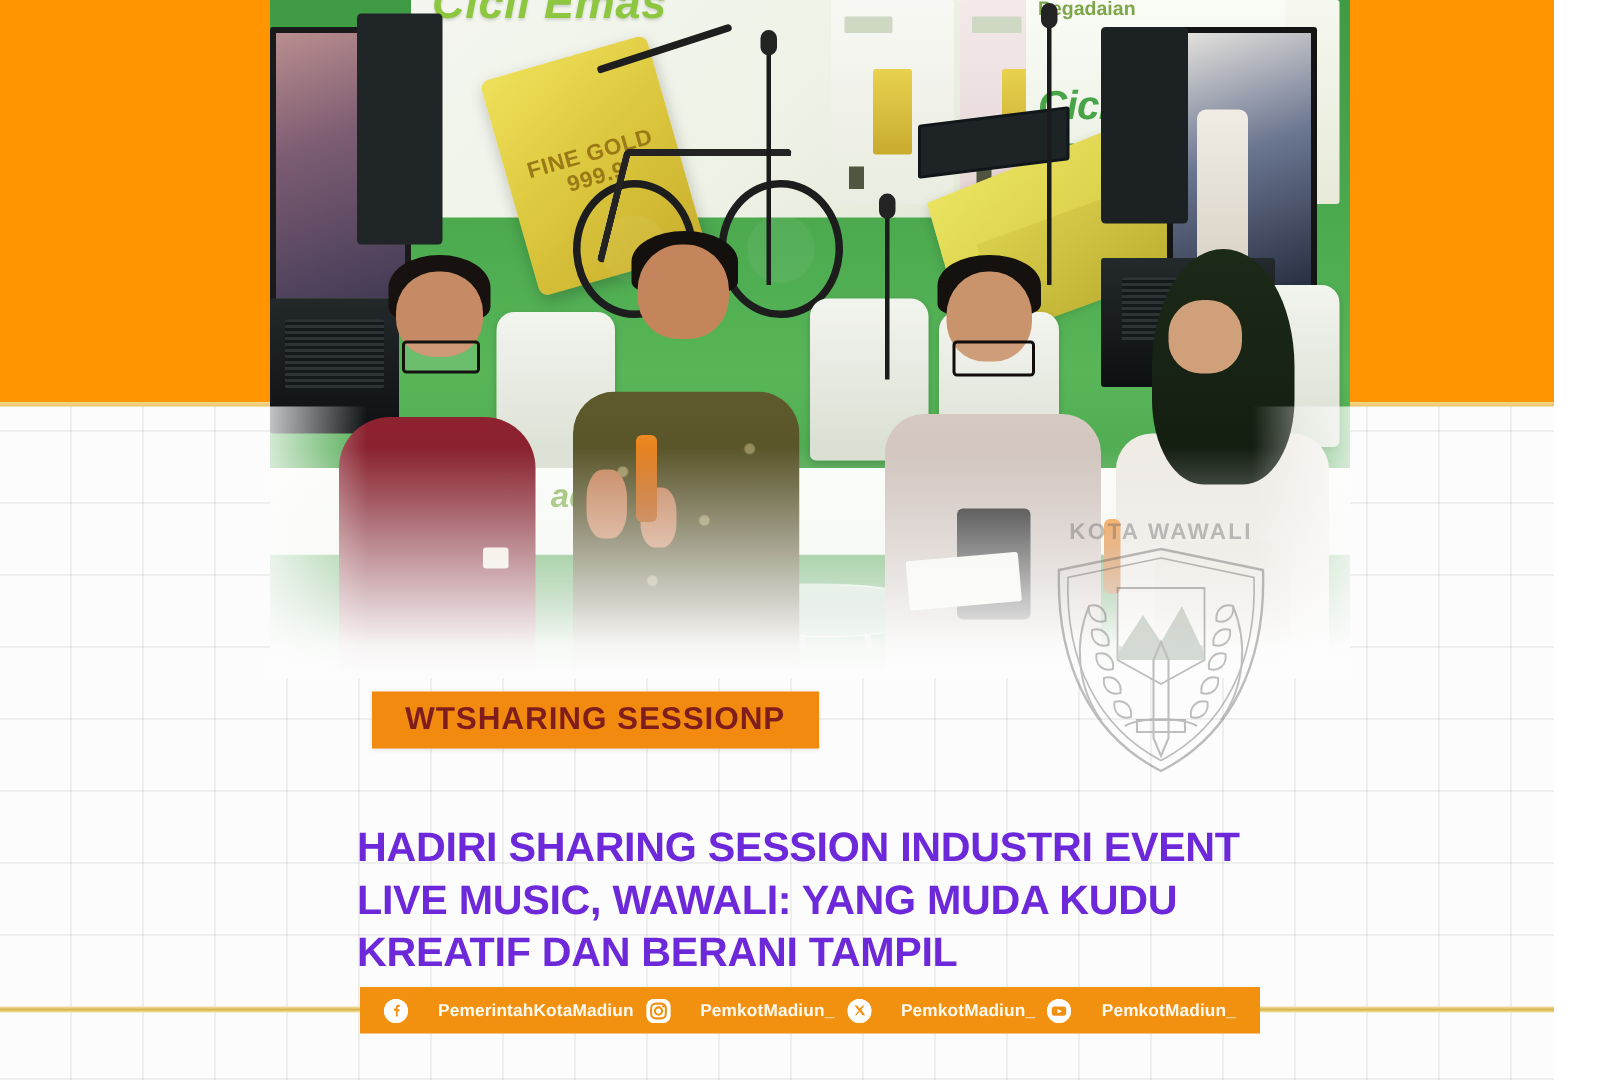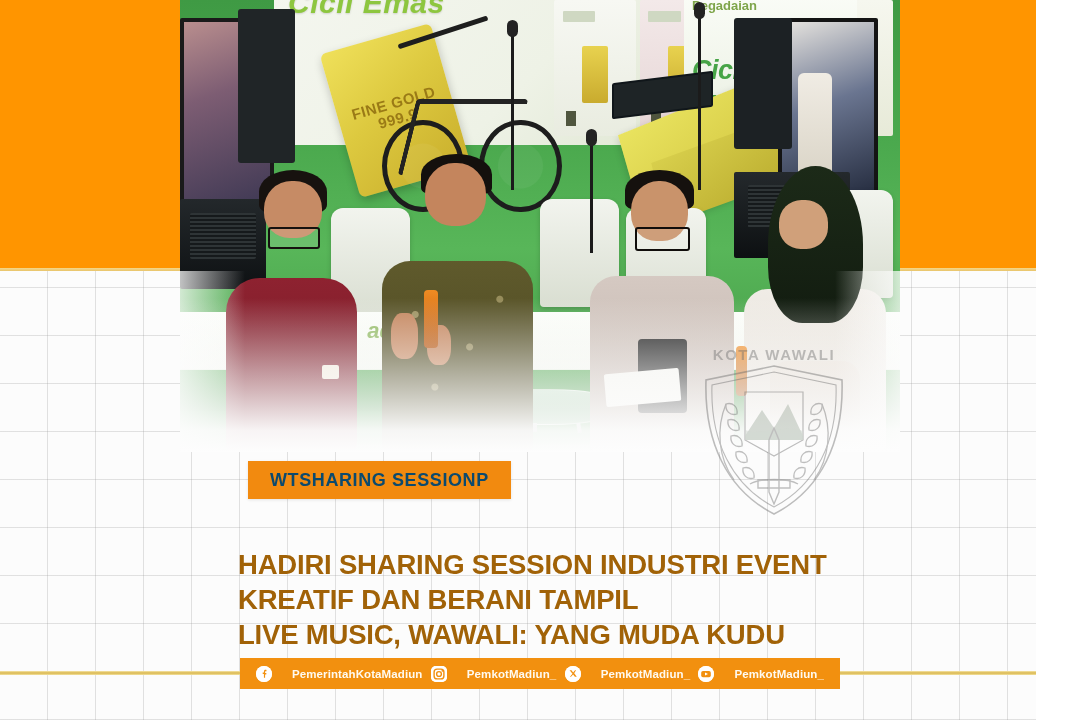--- a/index.html
+++ b/index.html
@@ -312,28 +312,28 @@
     letter-spacing:1.5px; color:#6d6d6d;
   }
 
   
   .badge {
     position:absolute; left:248px; top:461px; height:38px;
     background:#f28a0f; display:flex; align-items:center;
     padding:0 22px; box-shadow:0 1px 3px rgba(0,0,0,.10);
   }
   .badge span {
-    color:#0c4a6e; font-size:18px; font-weight:800; letter-spacing:.6px;
+    color:#7f1d1d; font-size:21px; font-weight:800; letter-spacing:.6px;
   }
 
   
   .headline {
     position:absolute; left:238px; top:547px; width:620px;
     font-size:27.5px; font-weight:800; line-height:1.28;
-    color:#a16207; letter-spacing:-.2px;
+    color:#6d28d9; letter-spacing:-.2px;
   }
   .headline .ln { display:block; white-space:nowrap; }
 
   
   .gold-rule {
     position:absolute; left:0; right:0; top:671px; height:4px;
     background:linear-gradient(to bottom,#f7e6a8,#d9b64e,#f3e3a0);
   }
 
   
@@ -526,22 +526,22 @@
       </g>
     </svg>
   </div>
 
   <div class="badge">
     <span>WTSHARING SESSIONP</span>
   </div>
 
   <div class="headline">
     <span class="ln">HADIRI SHARING SESSION INDUSTRI EVENT</span>
+    <span class="ln">LIVE MUSIC, WAWALI: YANG MUDA KUDU</span>
     <span class="ln">KREATIF DAN BERANI TAMPIL</span>
-    <span class="ln">LIVE MUSIC, WAWALI: YANG MUDA KUDU</span>
   </div>
 
   <div class="gold-rule"></div>
 
   <div class="social">
 
     <div class="sitem">
       <span class="sicon">
         <svg viewBox="0 0 16 16" width="16" height="16">
           <circle cx="8" cy="8" r="8" fill="#fff"></circle>

